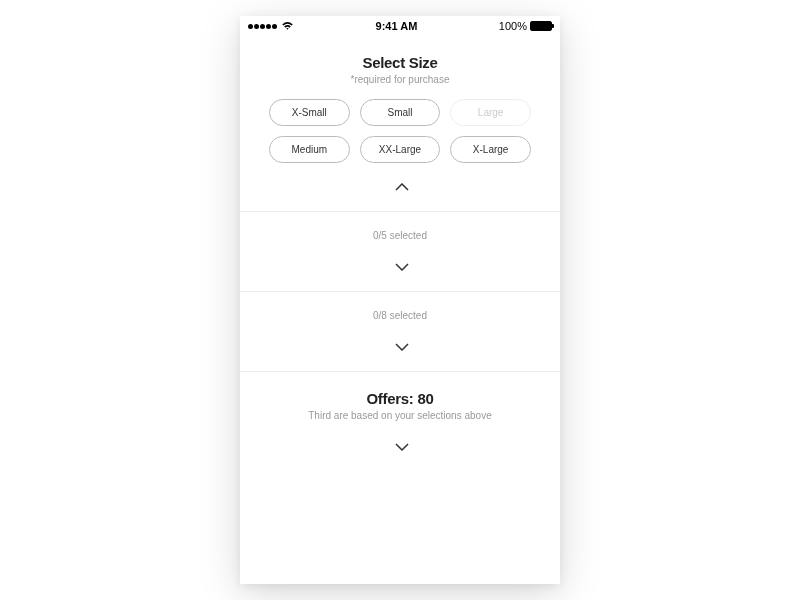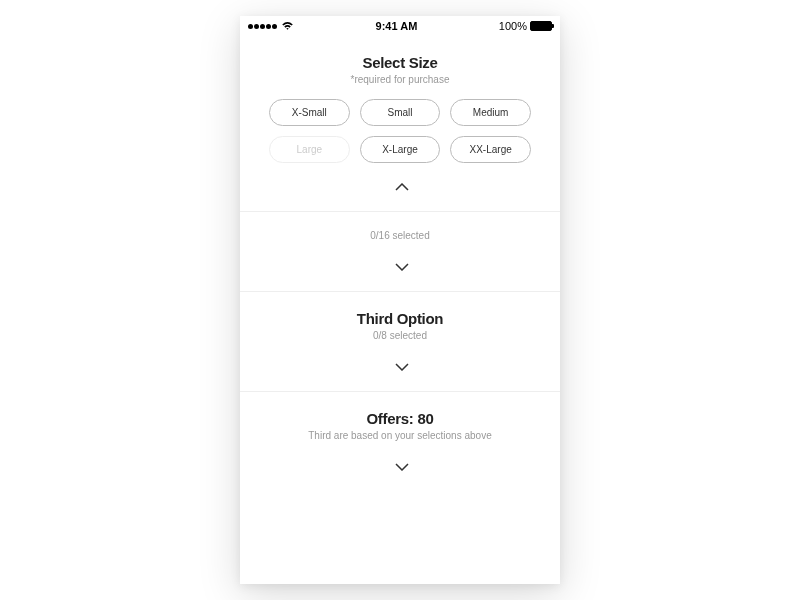--- a/index.html
+++ b/index.html
@@ -170,47 +170,46 @@
   </div>
 
   <div class="content">
 
     <div class="section">
       <div class="section-title">Select Size</div>
       <div class="section-subtitle">*required for purchase</div>
       <div class="size-grid">
         <div class="size-pill">X-Small</div>
         <div class="size-pill">Small</div>
+        <div class="size-pill disabled">Large</div>
         <div class="size-pill">Medium</div>
-        <div class="size-pill disabled">Large</div>
+        <div class="size-pill">XX-Large</div>
         <div class="size-pill">X-Large</div>
-        <div class="size-pill">XX-Large</div>
       </div>
       <div class="chevron-row">
         <span class="chevron">
           <svg viewBox="0 0 14 8">
               <path d="M1 7 L7 1 L13 7" stroke="#333" stroke-width="1.5" fill="none"></path>
             </svg>
         </span>
       </div>
     </div>
 
     <div class="section">
-      <div class="section-subtitle">0/16 selected</div>
+      <div class="section-subtitle">0/5 selected</div>
       <div class="chevron-row">
         <span class="chevron">
           <svg viewBox="0 0 14 8">
               <path d="M1 1 L7 7 L13 1" stroke="#333" stroke-width="1.5" fill="none"></path>
             </svg>
         </span>
       </div>
     </div>
 
     <div class="section">
-      <div class="section-title">Third Option</div>
       <div class="section-subtitle">0/8 selected</div>
       <div class="chevron-row">
         <span class="chevron">
           <svg viewBox="0 0 14 8">
               <path d="M1 1 L7 7 L13 1" stroke="#333" stroke-width="1.5" fill="none"></path>
             </svg>
         </span>
       </div>
     </div>
 

